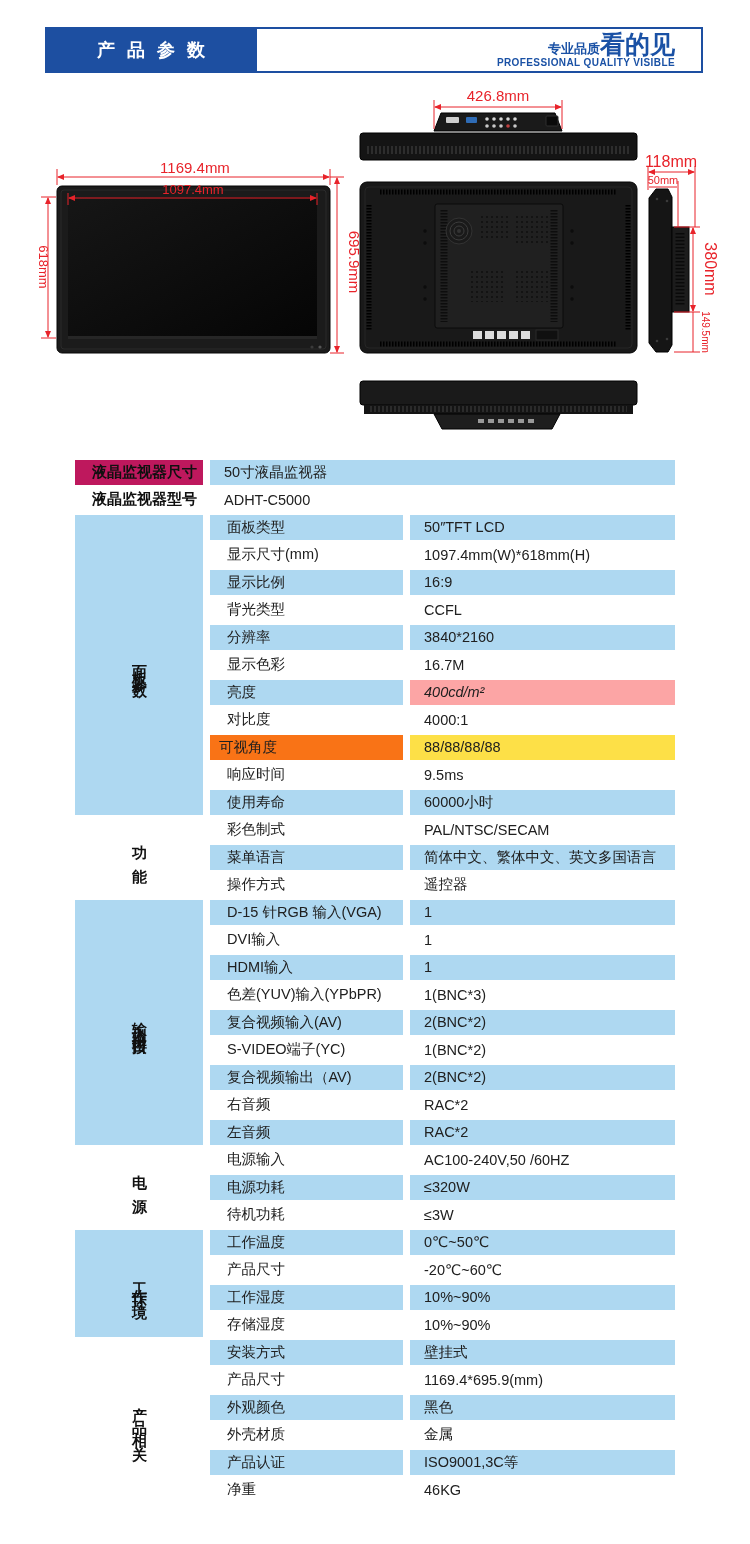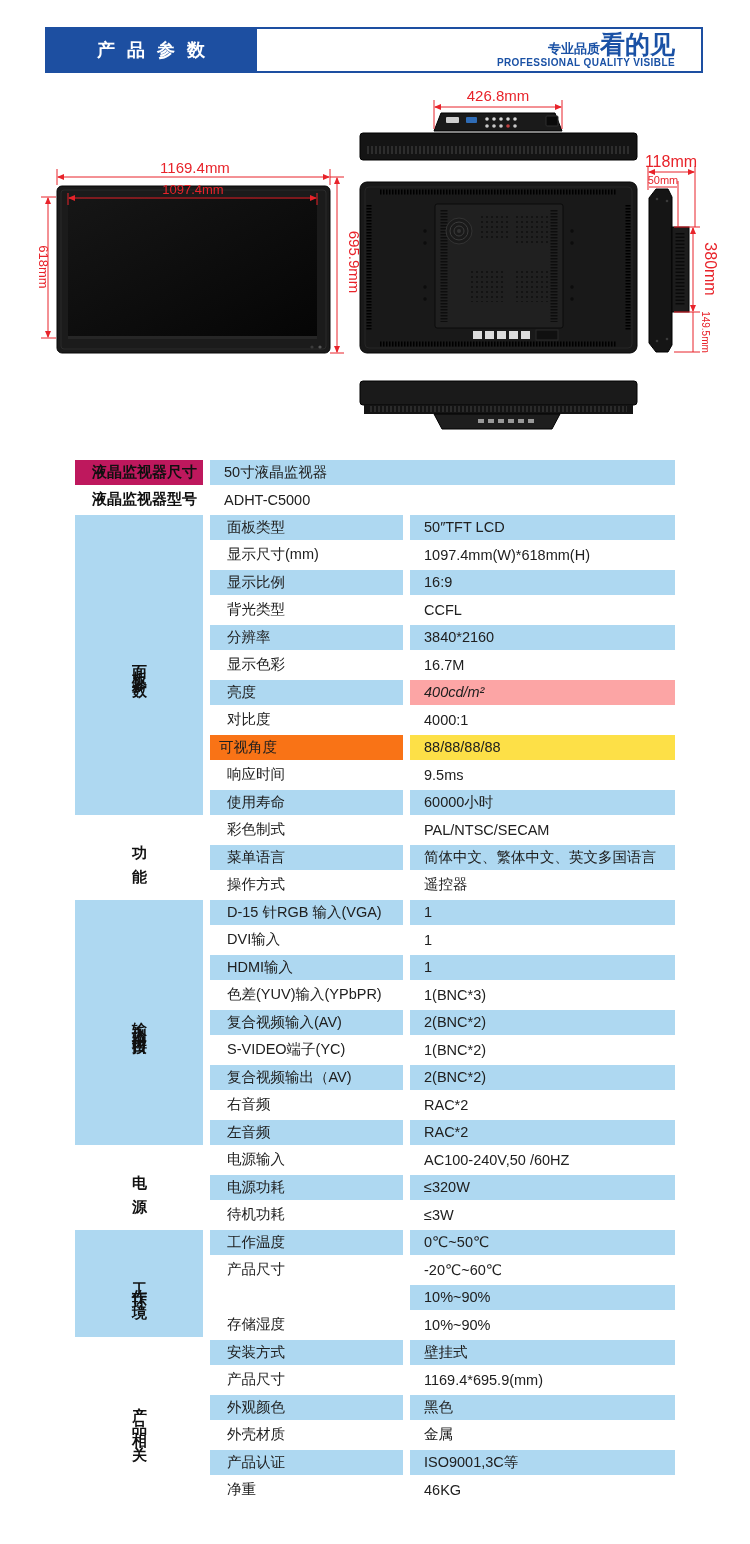--- a/index.html
+++ b/index.html
@@ -256,20 +256,21 @@
       <div class="cell val" style="grid-column: 3; background: rgb(255, 255, 255);">AC100-240V,50 /60HZ</div>
       <div class="cell lab" style="grid-column: 2; background: rgb(174, 216, 241);">电源功耗</div>
       <div class="cell val" style="grid-column: 3; background: rgb(174, 216, 241);">≤320W</div>
       <div class="cell lab" style="grid-column: 2; background: rgb(255, 255, 255);">待机功耗</div>
       <div class="cell val" style="grid-column: 3; background: rgb(255, 255, 255);">≤3W</div>
       <div class="cell vgroup" style="grid-area: span 4 / 1; background: rgb(174, 216, 241); letter-spacing: 7px;">工作环境</div>
       <div class="cell lab" style="grid-column: 2; background: rgb(174, 216, 241);">工作温度</div>
       <div class="cell val" style="grid-column: 3; background: rgb(174, 216, 241);">0℃~50℃</div>
       <div class="cell lab" style="grid-column: 2; background: rgb(255, 255, 255);">产品尺寸</div>
       <div class="cell val" style="grid-column: 3; background: rgb(255, 255, 255);">-20℃~60℃</div>
+      <div class="cell lab" style="grid-column: 2; background: rgb(174, 216, 241);">工作湿度</div>
       <div class="cell val" style="grid-column: 3; background: rgb(174, 216, 241);">10%~90%</div>
       <div class="cell lab" style="grid-column: 2; background: rgb(255, 255, 255);">存储湿度</div>
       <div class="cell val" style="grid-column: 3; background: rgb(255, 255, 255);">10%~90%</div>
       <div class="cell vgroup" style="grid-area: span 6 / 1; background: rgb(255, 255, 255); letter-spacing: 13px;">产品相关</div>
       <div class="cell lab" style="grid-column: 2; background: rgb(174, 216, 241);">安装方式</div>
       <div class="cell val" style="grid-column: 3; background: rgb(174, 216, 241);">壁挂式</div>
       <div class="cell lab" style="grid-column: 2; background: rgb(255, 255, 255);">产品尺寸</div>
       <div class="cell val" style="grid-column: 3; background: rgb(255, 255, 255);">1169.4*695.9(mm)</div>
       <div class="cell lab" style="grid-column: 2; background: rgb(174, 216, 241);">外观颜色</div>
       <div class="cell val" style="grid-column: 3; background: rgb(174, 216, 241);">黑色</div>

